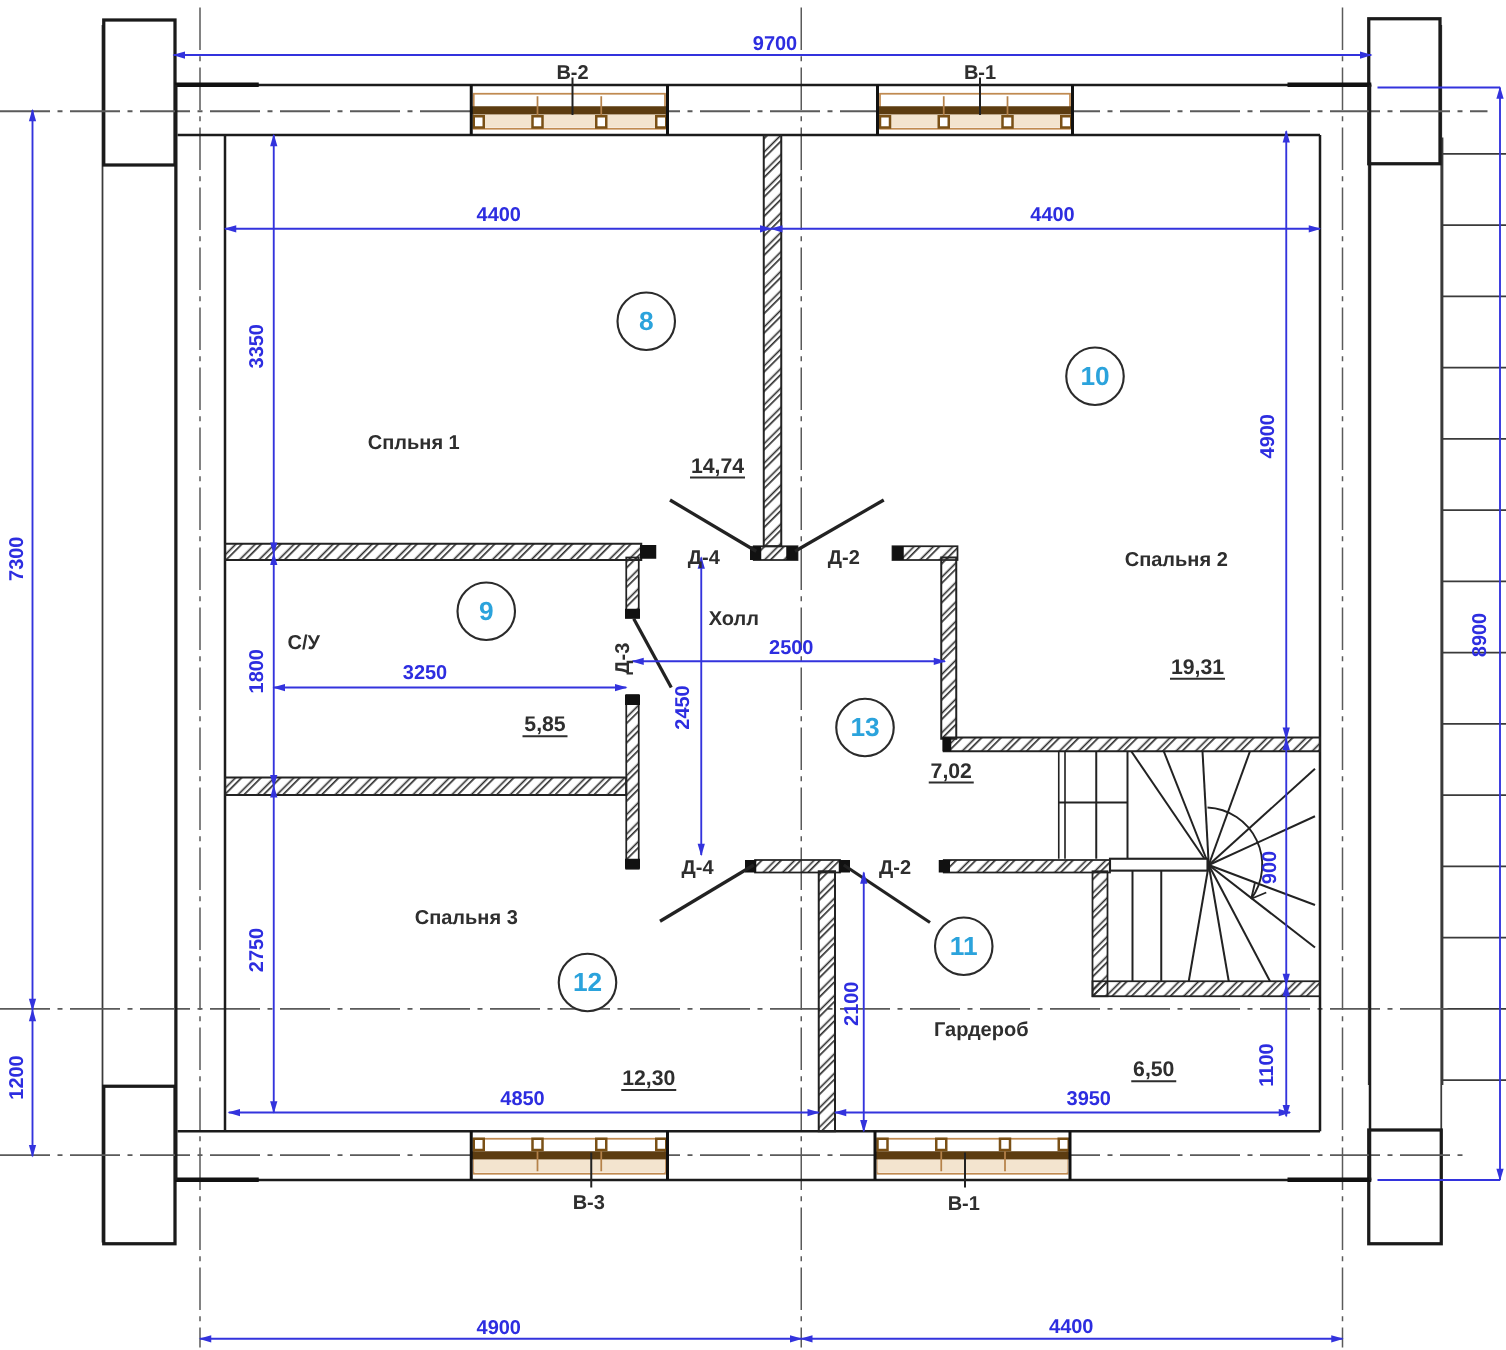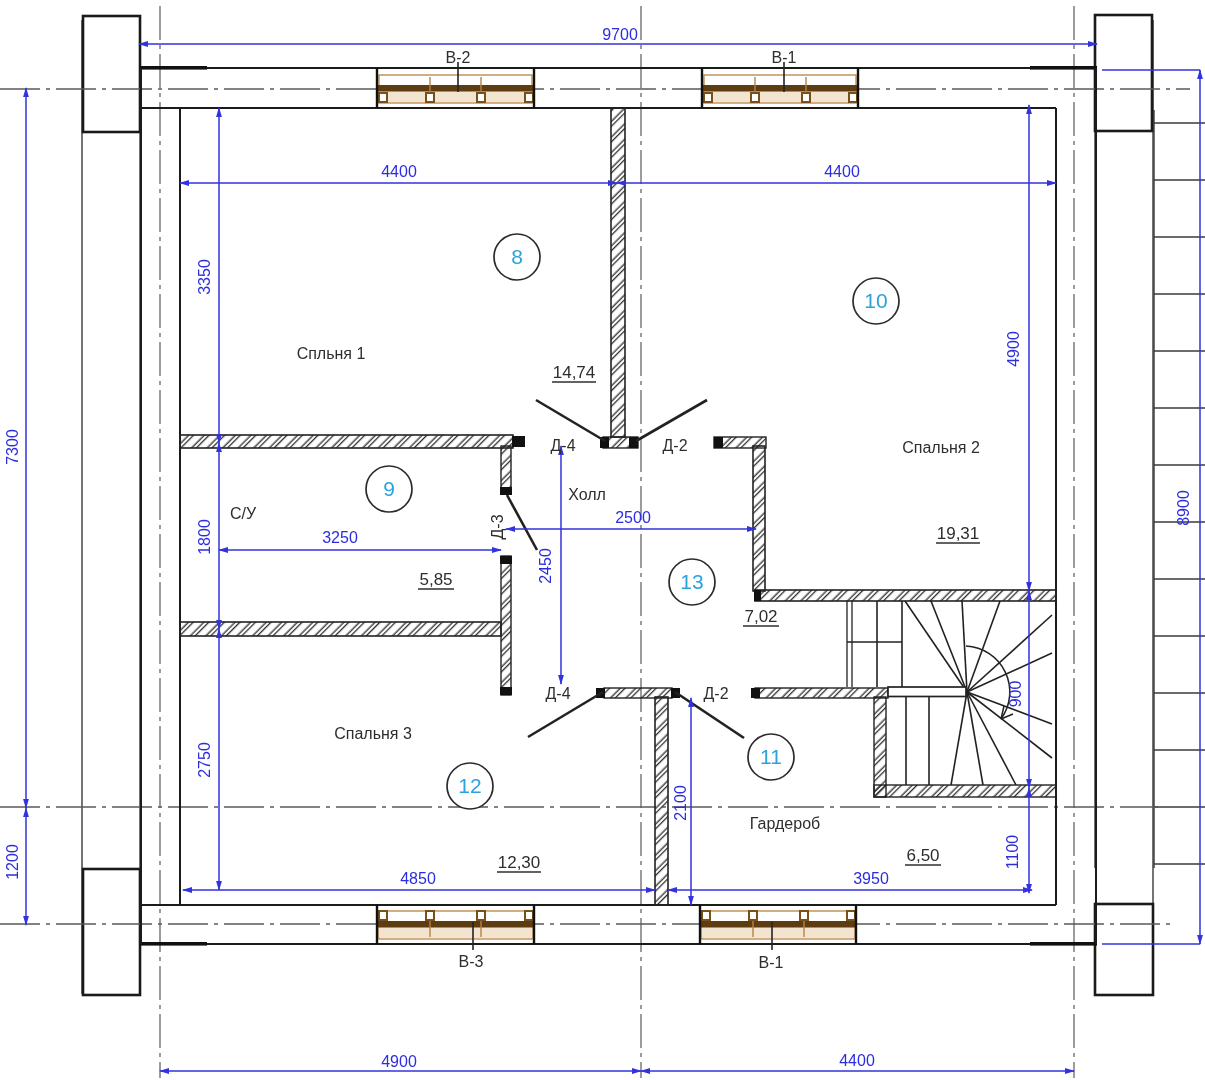--- a/index.html
+++ b/index.html
@@ -1,16 +1,16 @@
 <!DOCTYPE html>
 <html><head>
 <meta charset="utf-8">
 <style>
   html,body{margin:0;padding:0;background:#fff;}
-  #plan{width:1205px;height:1080px;position:relative;background:#fff;overflow:hidden;}
+  #plan{width:1205px;height:1080px;position:relative;background:#fff;overflow:hidden;font-weight:bold;}
   svg{display:block;}
   text{font-family:"Liberation Sans",sans-serif;}
 </style>
 </head>
 <body>
 
 <div id="plan">
 <svg width="1205" height="1080" viewBox="0 0 1205 1080" xmlns="http://www.w3.org/2000/svg">
 <defs>
   <pattern id="h" width="11" height="11" patternUnits="userSpaceOnUse" patternTransform="rotate(45)">

